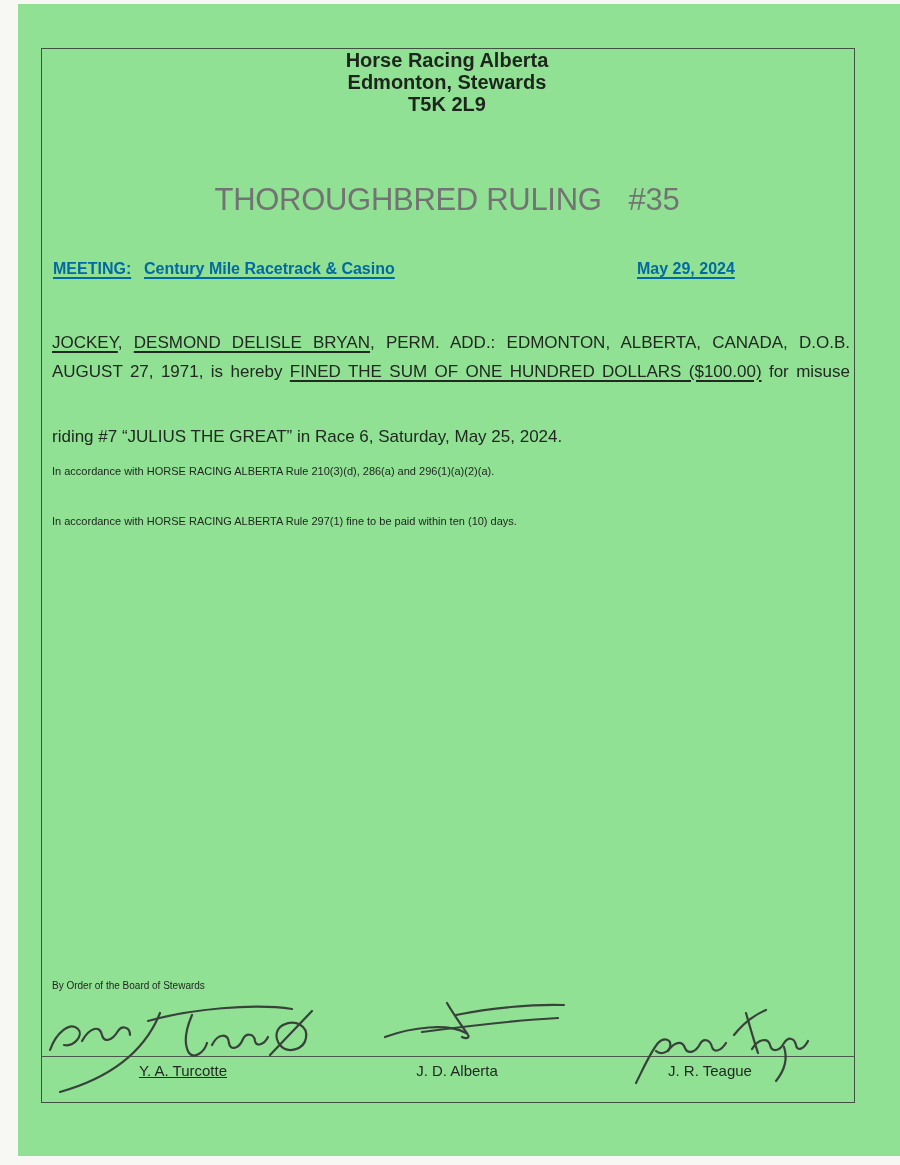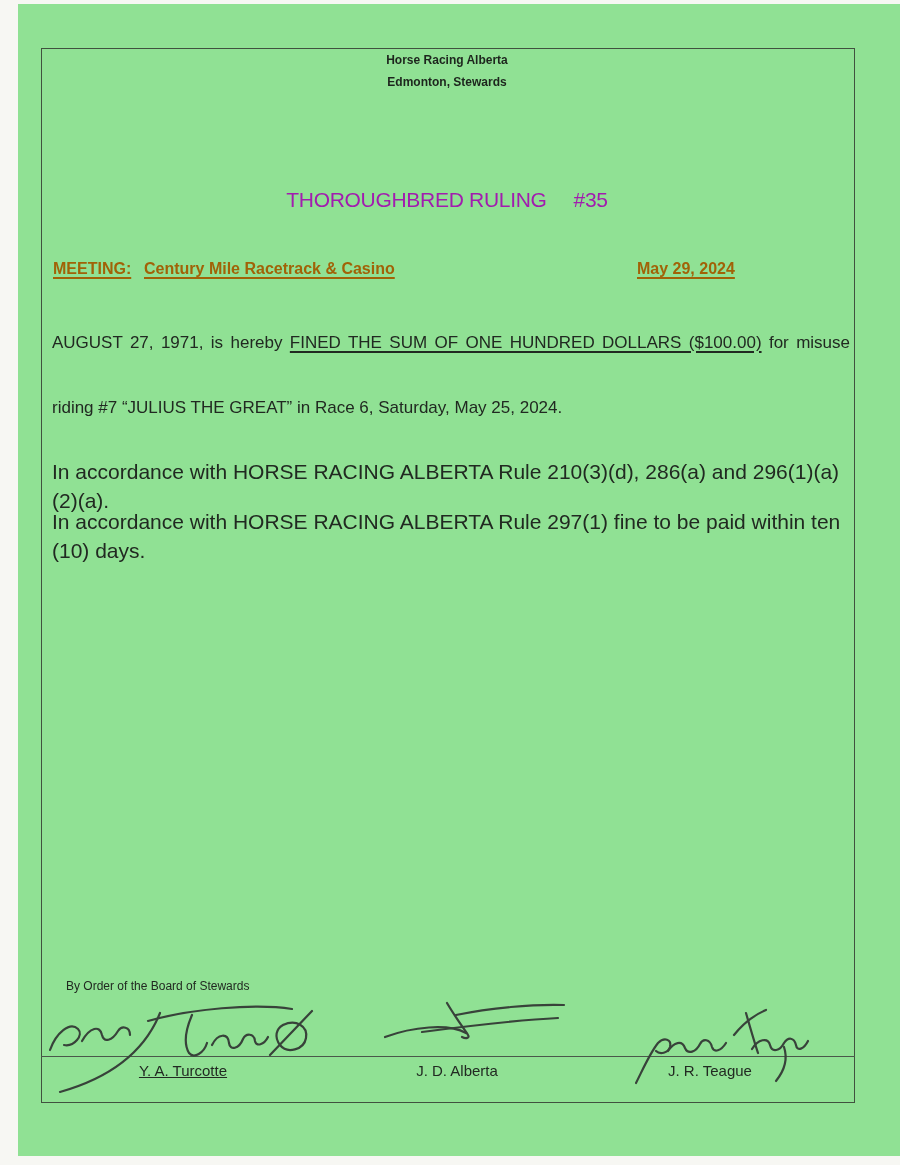--- a/index.html
+++ b/index.html
@@ -13,52 +13,52 @@
     position:absolute;left:18px;top:4px;width:882px;height:1152px;
     background:#90e194;
     border-right:3px solid #7ecb85;
   }
   .frame{
     position:absolute;left:41px;top:48px;width:812px;height:1053px;
     border:1.5px solid #41513f;
   }
   .letterhead{
     position:absolute;left:41px;top:49px;width:812px;
-    text-align:center;font-weight:700;font-size:12px;line-height:22px;
+    text-align:center;font-weight:700;font-size:20px;line-height:22px;
     color:#1d251d;
   }
   .title-row{
     position:absolute;left:41px;top:182px;width:812px;
-    text-align:center;font-size:21px;line-height:36px;font-weight:400;
-    letter-spacing:-0.3px;color:#a21caf;
+    text-align:center;font-size:31px;line-height:36px;font-weight:400;
+    letter-spacing:-0.3px;color:#737373;
   }
   .title-num{margin-left:27px;}
   .meeting-row{
     position:absolute;left:0;top:258px;width:900px;height:22px;
-    font-weight:700;font-size:16px;line-height:22px;color:#a16207;
+    font-weight:700;font-size:16px;line-height:22px;color:#0369a1;
   }
   .meeting-label{position:absolute;left:53px;}
   .meeting-venue{position:absolute;left:144px;text-align:center;}
   .meeting-date{position:absolute;left:637px;}
   .u{text-decoration:underline;text-decoration-thickness:1.5px;text-underline-offset:3px;}
   .ruling{
     position:absolute;left:52px;top:328px;width:798px;
     font-size:17px;line-height:29px;color:#212921;
   }
   .jline{width:798px;text-align:justify;text-align-last:justify;white-space:nowrap;}
   .lline{width:798px;text-align:left;margin-top:36px;}
   .para{
     position:absolute;left:52px;width:798px;
-    font-size:21px;line-height:29px;color:#212921;
+    font-size:11px;line-height:29px;color:#212921;
   }
   .p-rules{top:457px;}
   .p-payment{top:507px;}
   .closing{
     position:absolute;left:52px;top:975px;
-    font-size:12px;line-height:22px;color:#212921;margin-left:14px;
+    font-size:10px;line-height:22px;color:#212921;
   }
   .sig-line{
     position:absolute;left:41px;top:1056px;width:814px;height:0;
     border-top:1.5px solid #4a584a;
   }
   .sig-name{
     position:absolute;top:1061px;transform:translateX(-50%);
     font-size:15px;line-height:20px;color:#222a22;white-space:nowrap;
   }
   .name-1{left:183px;text-decoration:underline;}
@@ -69,33 +69,35 @@
 </style>
 </head>
 <body>
 
 <div class="paper"></div>
 <div class="frame"></div>
 
 <div class="letterhead">
   <div>Horse Racing Alberta</div>
   <div>Edmonton, Stewards</div>
+  <div>T5K 2L9</div>
 </div>
 
 <div class="title-row">
   <span>THOROUGHBRED RULING</span><span class="title-num">#35</span>
 </div>
 
 <div class="meeting-row">
   <span class="meeting-label u">MEETING:</span>
   <span class="meeting-venue u">Century Mile Racetrack &amp; Casino</span>
   <span class="meeting-date u">May 29, 2024</span>
 </div>
 
 <div class="ruling">
+  <div class="jline"><span class="u">JOCKEY</span><span>, </span><span class="u">DESMOND DELISLE BRYAN</span><span>, PERM. ADD.:  EDMONTON, ALBERTA, CANADA, D.O.B.</span></div>
   <div class="jline"><span>AUGUST 27, 1971, is hereby </span><span class="u">FINED THE SUM OF ONE HUNDRED DOLLARS ($100.00)</span><span> for misuse</span></div>
   <div class="lline">riding #7 “JULIUS THE GREAT” in Race 6, Saturday, May 25, 2024.</div>
 </div>
 
 <div class="para p-rules">In accordance with HORSE RACING ALBERTA Rule 210(3)(d), 286(a) and 296(1)(a)(2)(a).</div>
 <div class="para p-payment">In accordance with HORSE RACING ALBERTA Rule 297(1) fine to be paid within ten (10) days.</div>
 
 <div class="closing">By Order of the Board of Stewards</div>
 
 <div class="sig-line"></div>

